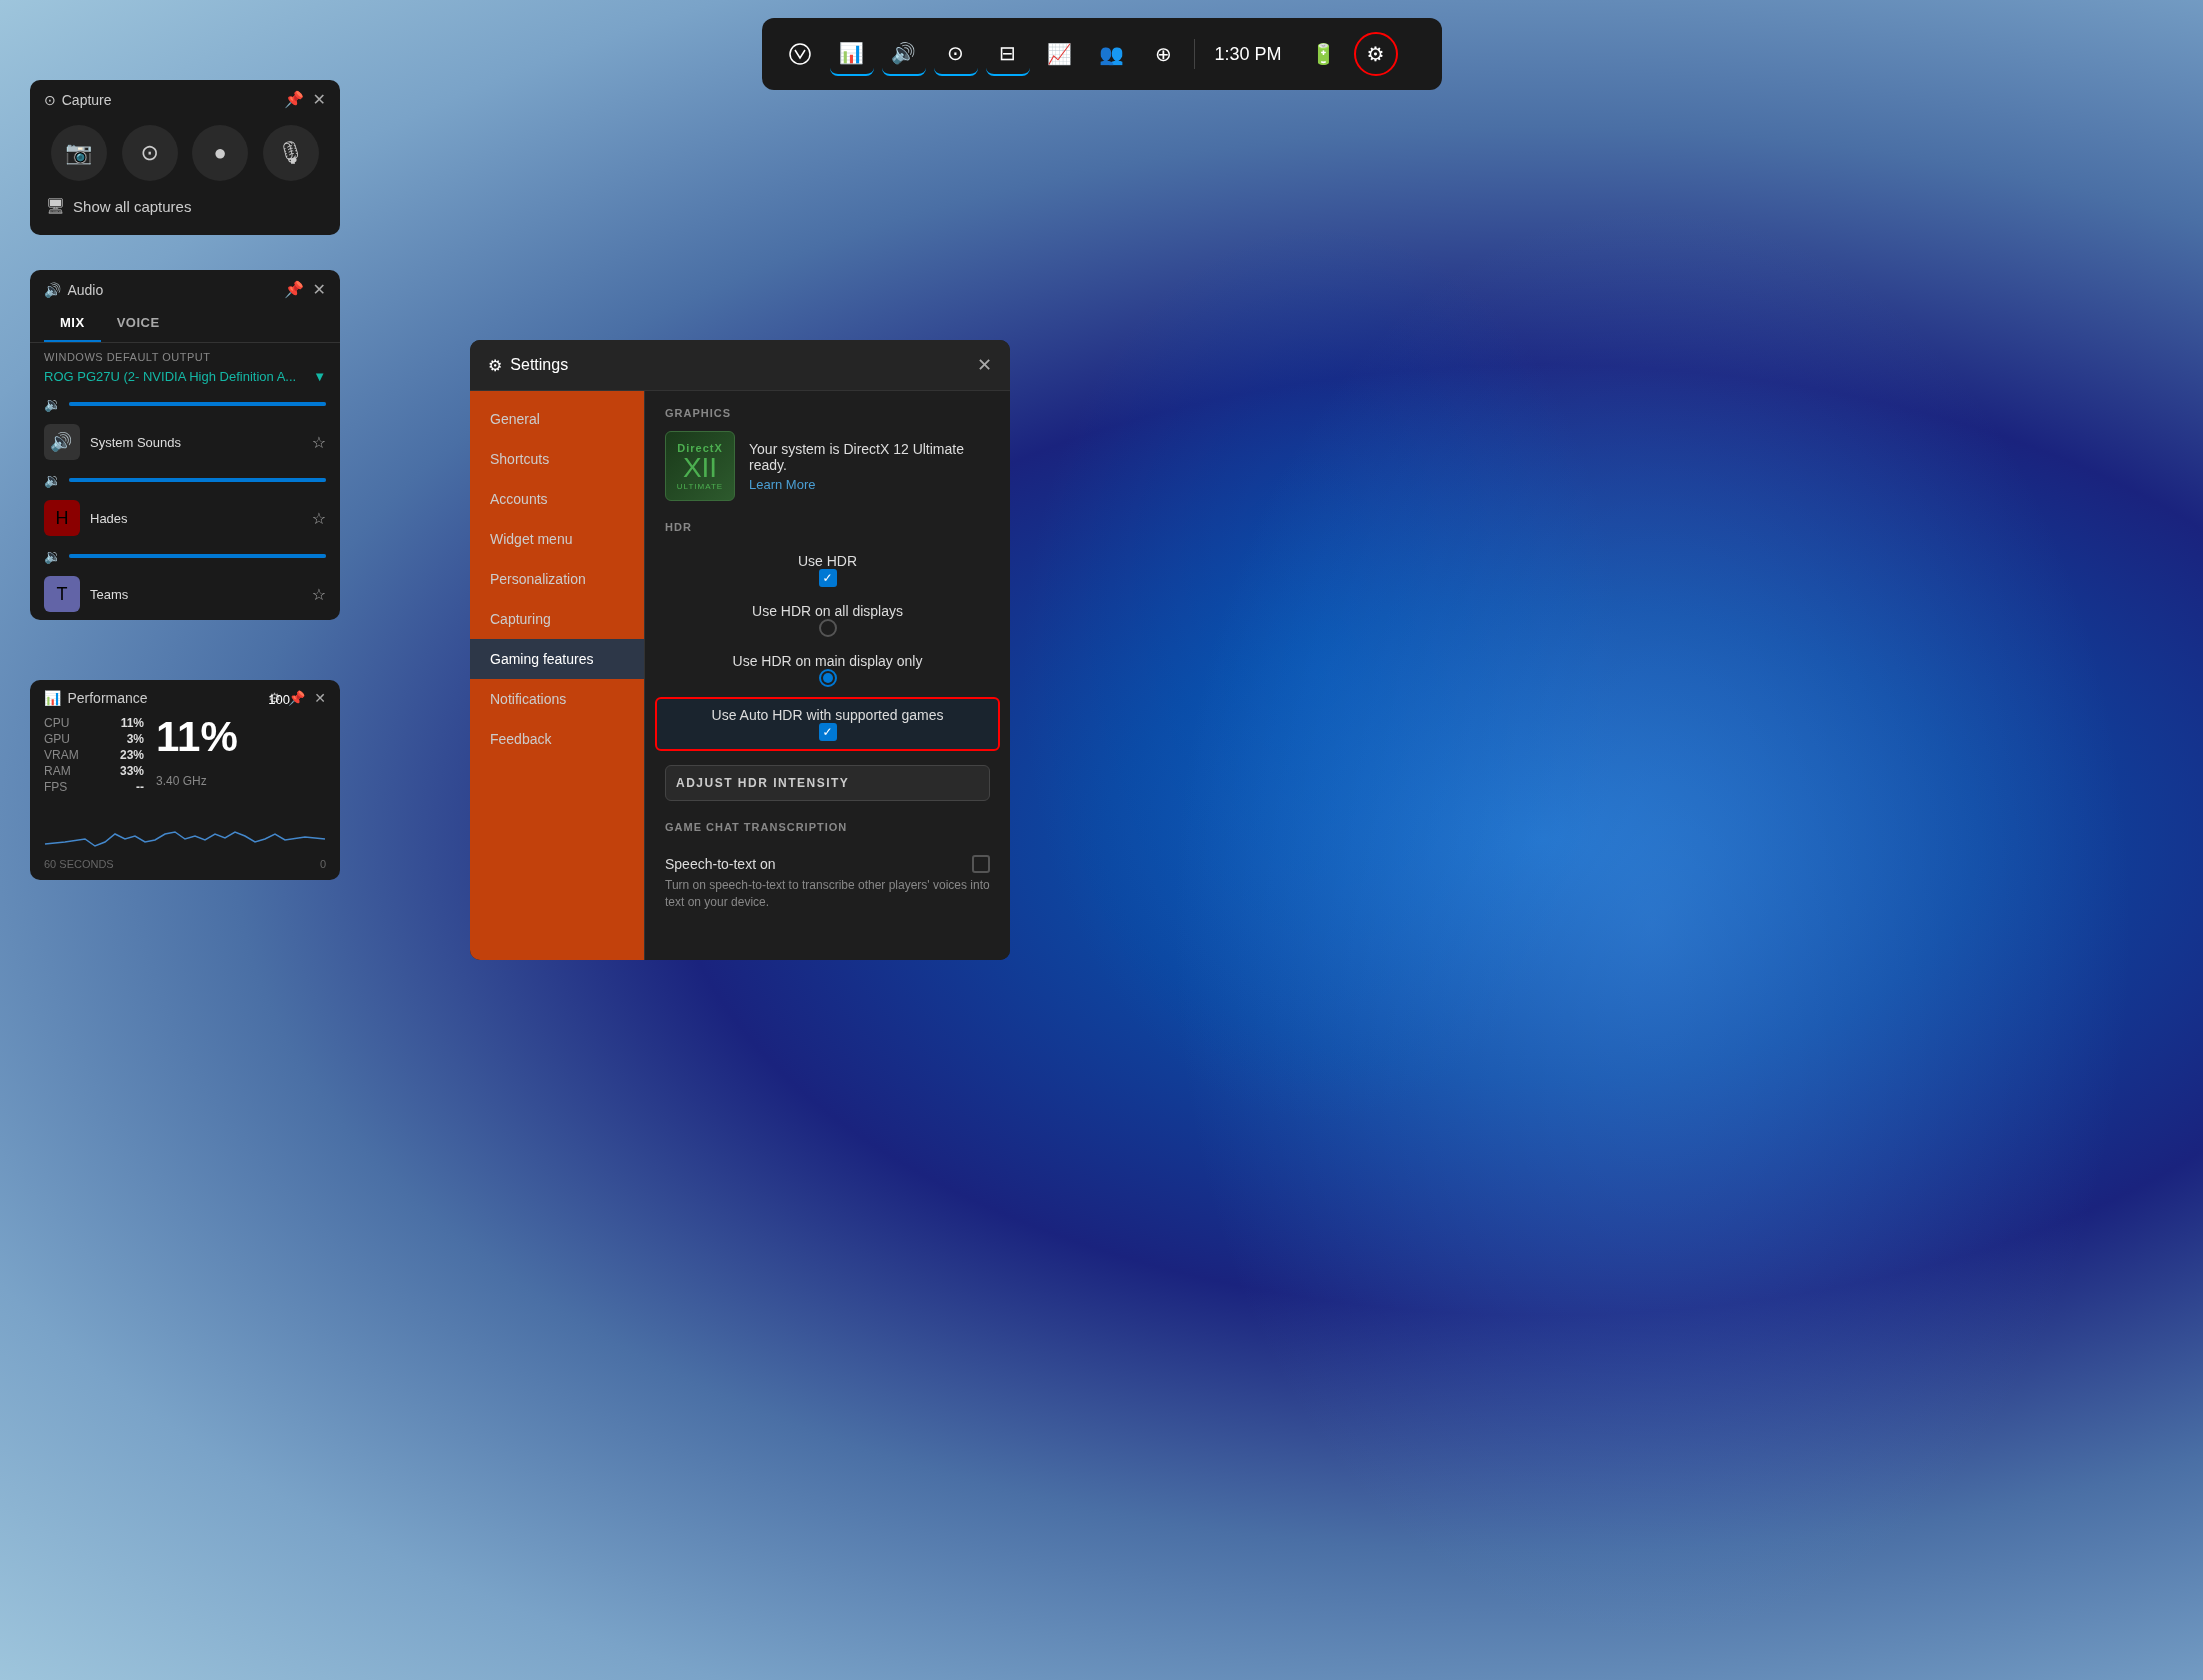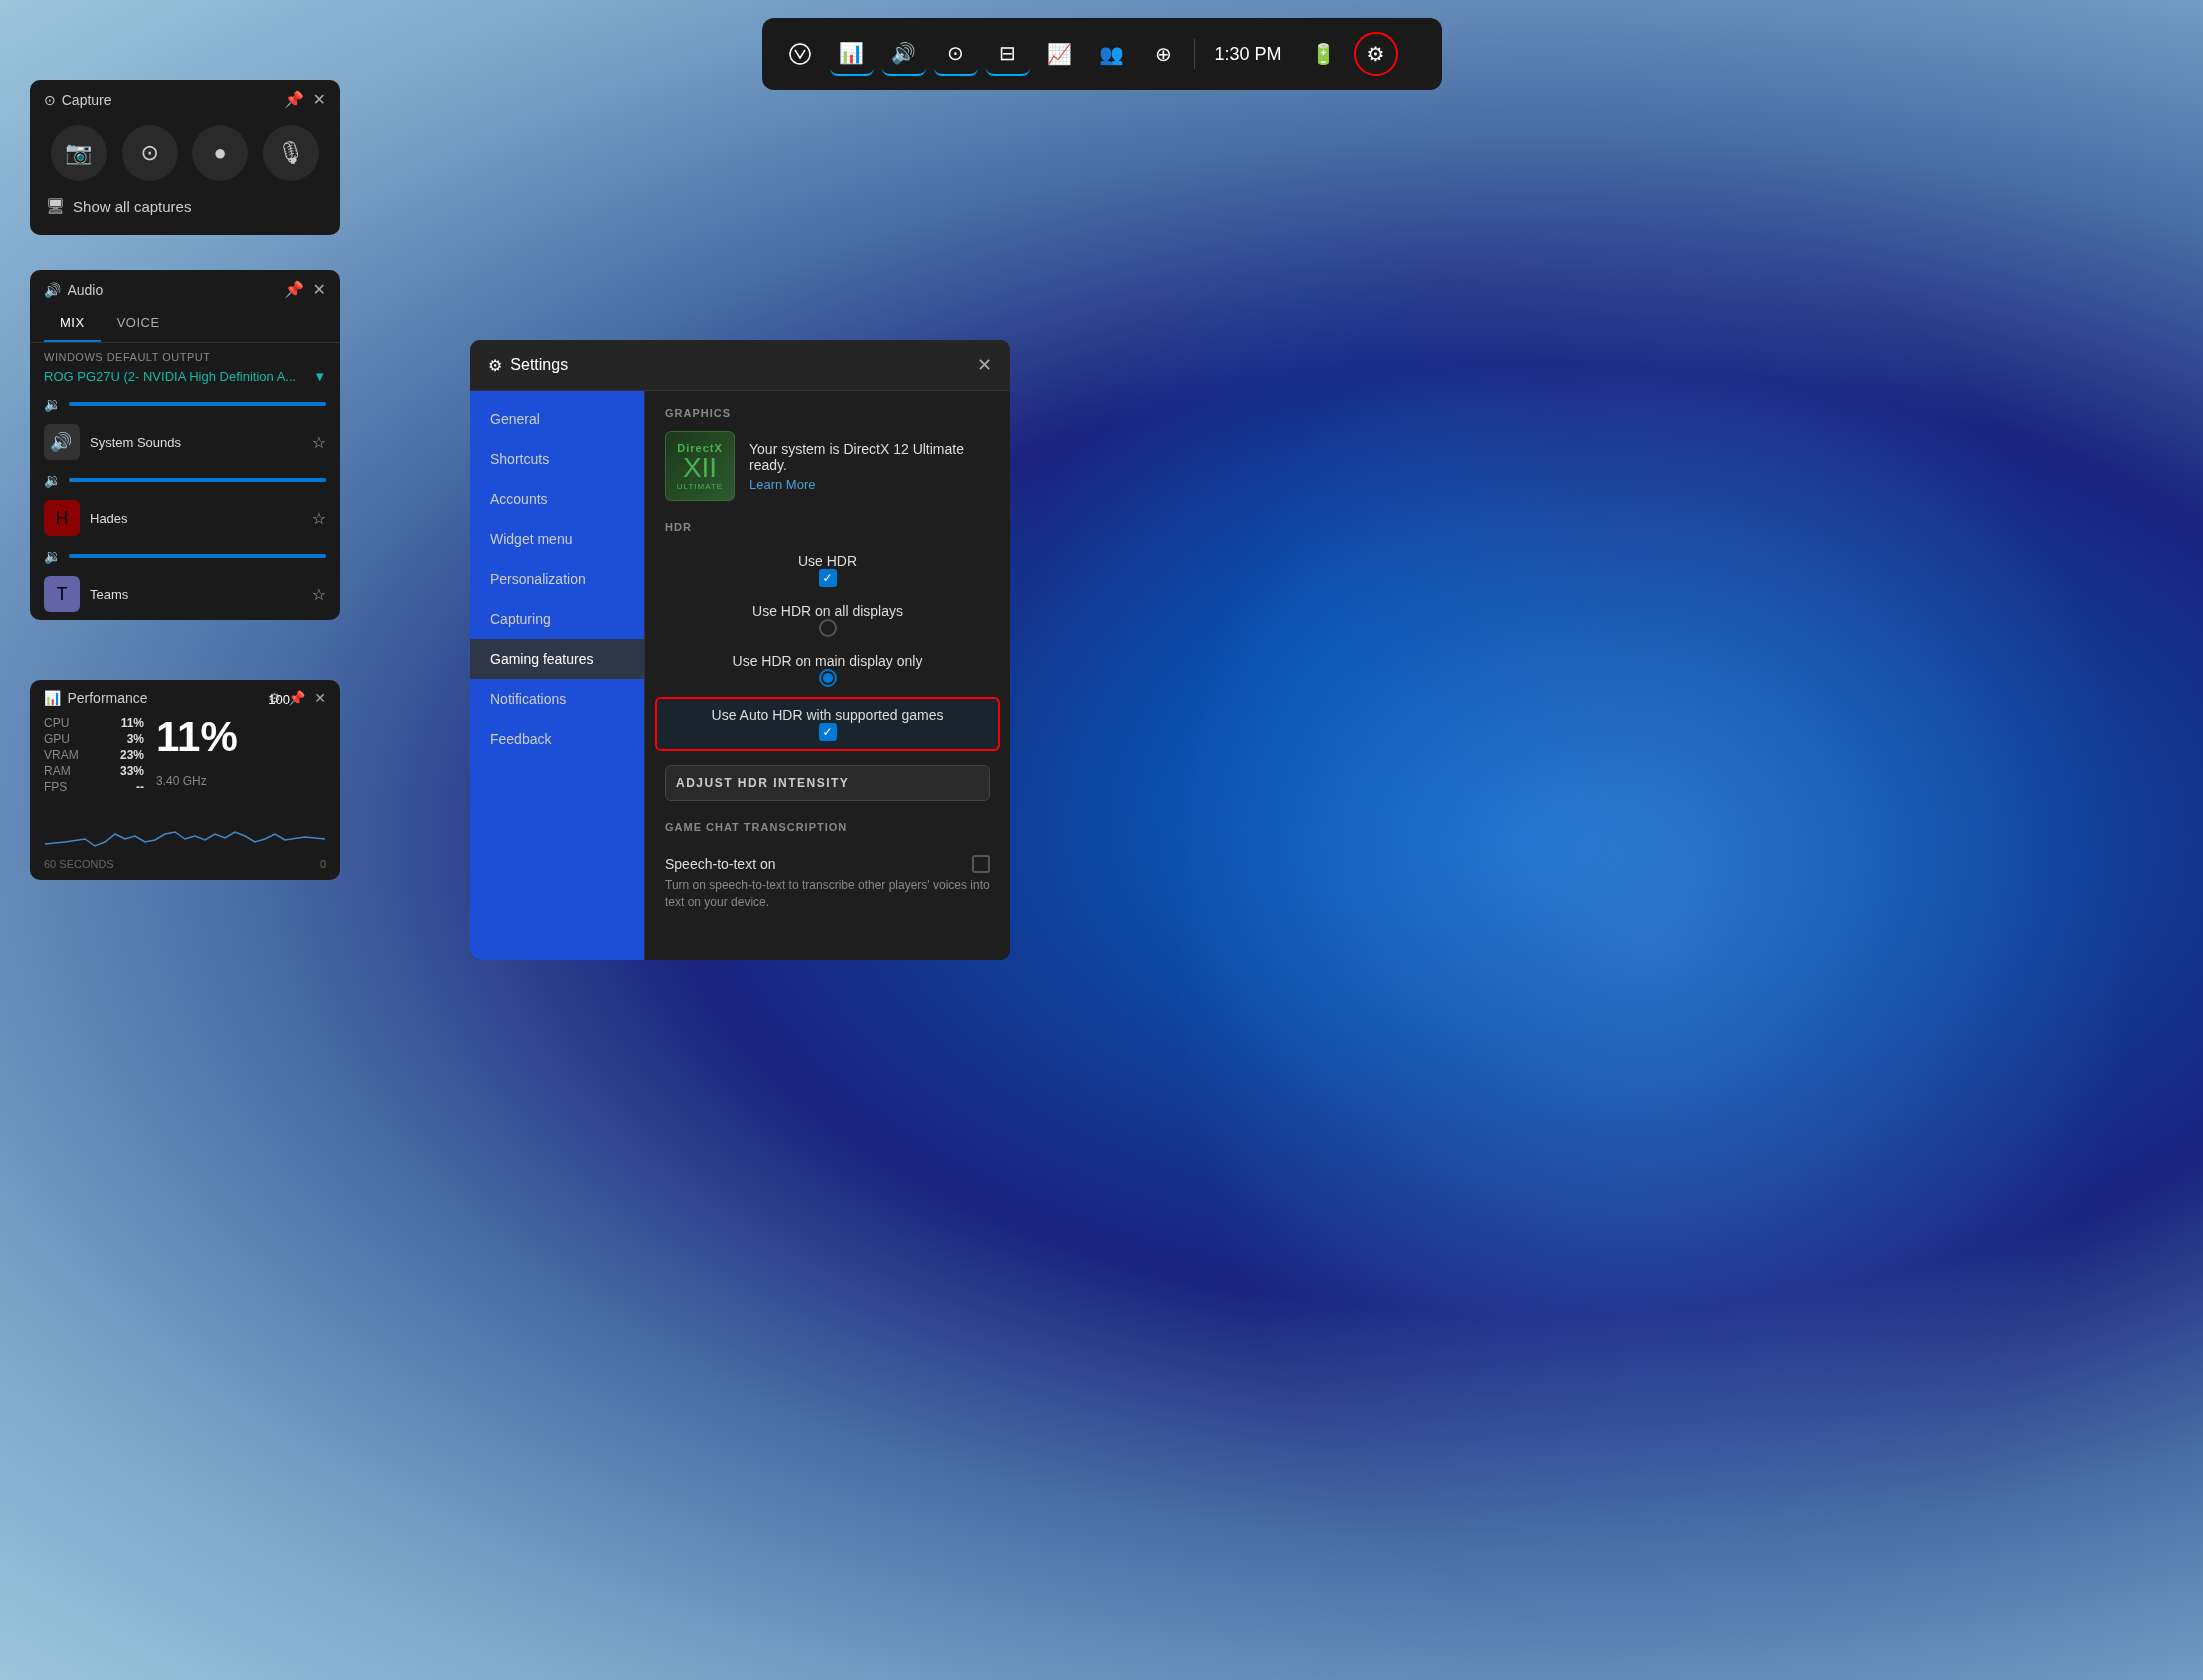--- a/index.html
+++ b/index.html
@@ -147,21 +147,21 @@
       display: flex;
       gap: 0;
       padding: 0 14px;
       border-bottom: 1px solid #333;
     }
     .audio-tab {
       padding: 10px 16px;
       color: #aaa;
       font-size: 13px;
       cursor: pointer;
-      font-weight: 400;
+      font-weight: 700;
       letter-spacing: 0.5px;
     }
     .audio-tab.active {
       color: white;
       border-bottom: 2px solid #0078d4;
     }
     .audio-output-label {
       font-size: 11px;
       color: #888;
       padding: 8px 14px 2px;
@@ -323,21 +323,21 @@
       color: #aaa;
       font-size: 18px;
       cursor: pointer;
     }
     .settings-body {
       display: flex;
       height: 570px;
     }
     .settings-nav {
       width: 175px;
-      background: #1d4ed8;
+      background: #c2410c;
       border-right: 1px solid #333;
       padding: 8px 0;
       flex-shrink: 0;
     }
     .settings-nav-item {
       padding: 12px 20px;
       color: #ccc;
       font-size: 14px;
       cursor: pointer;
     }

